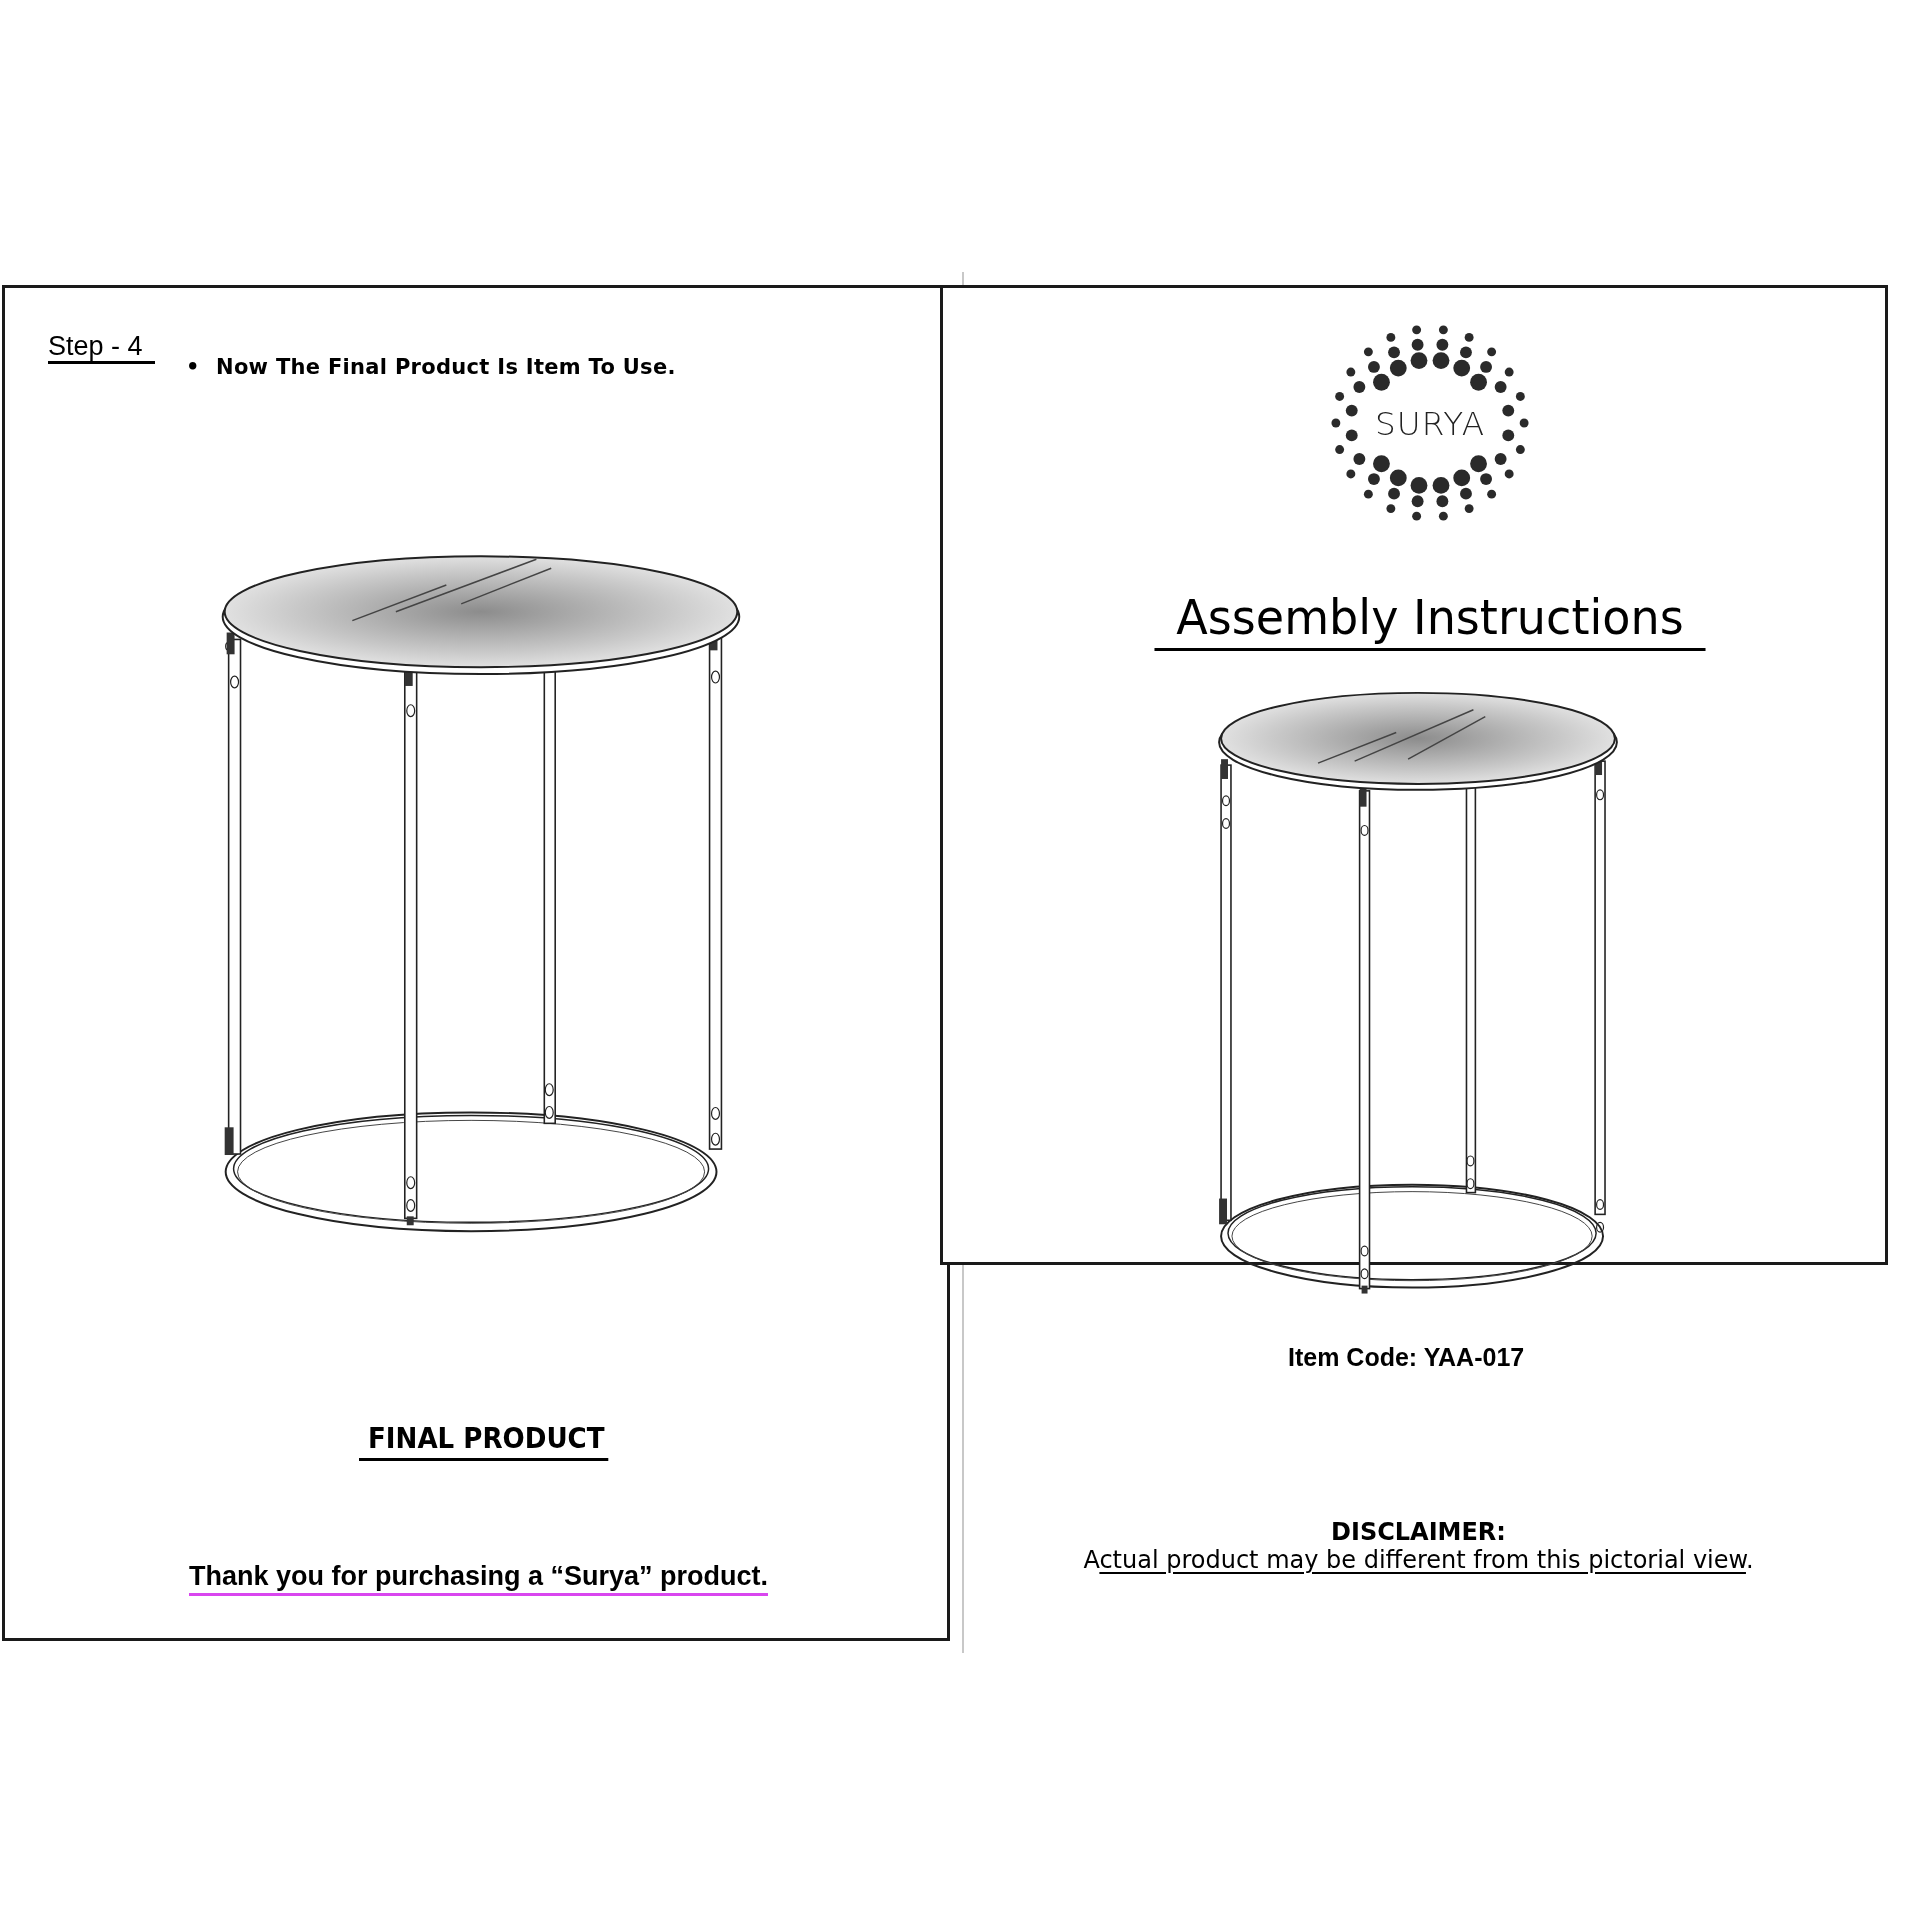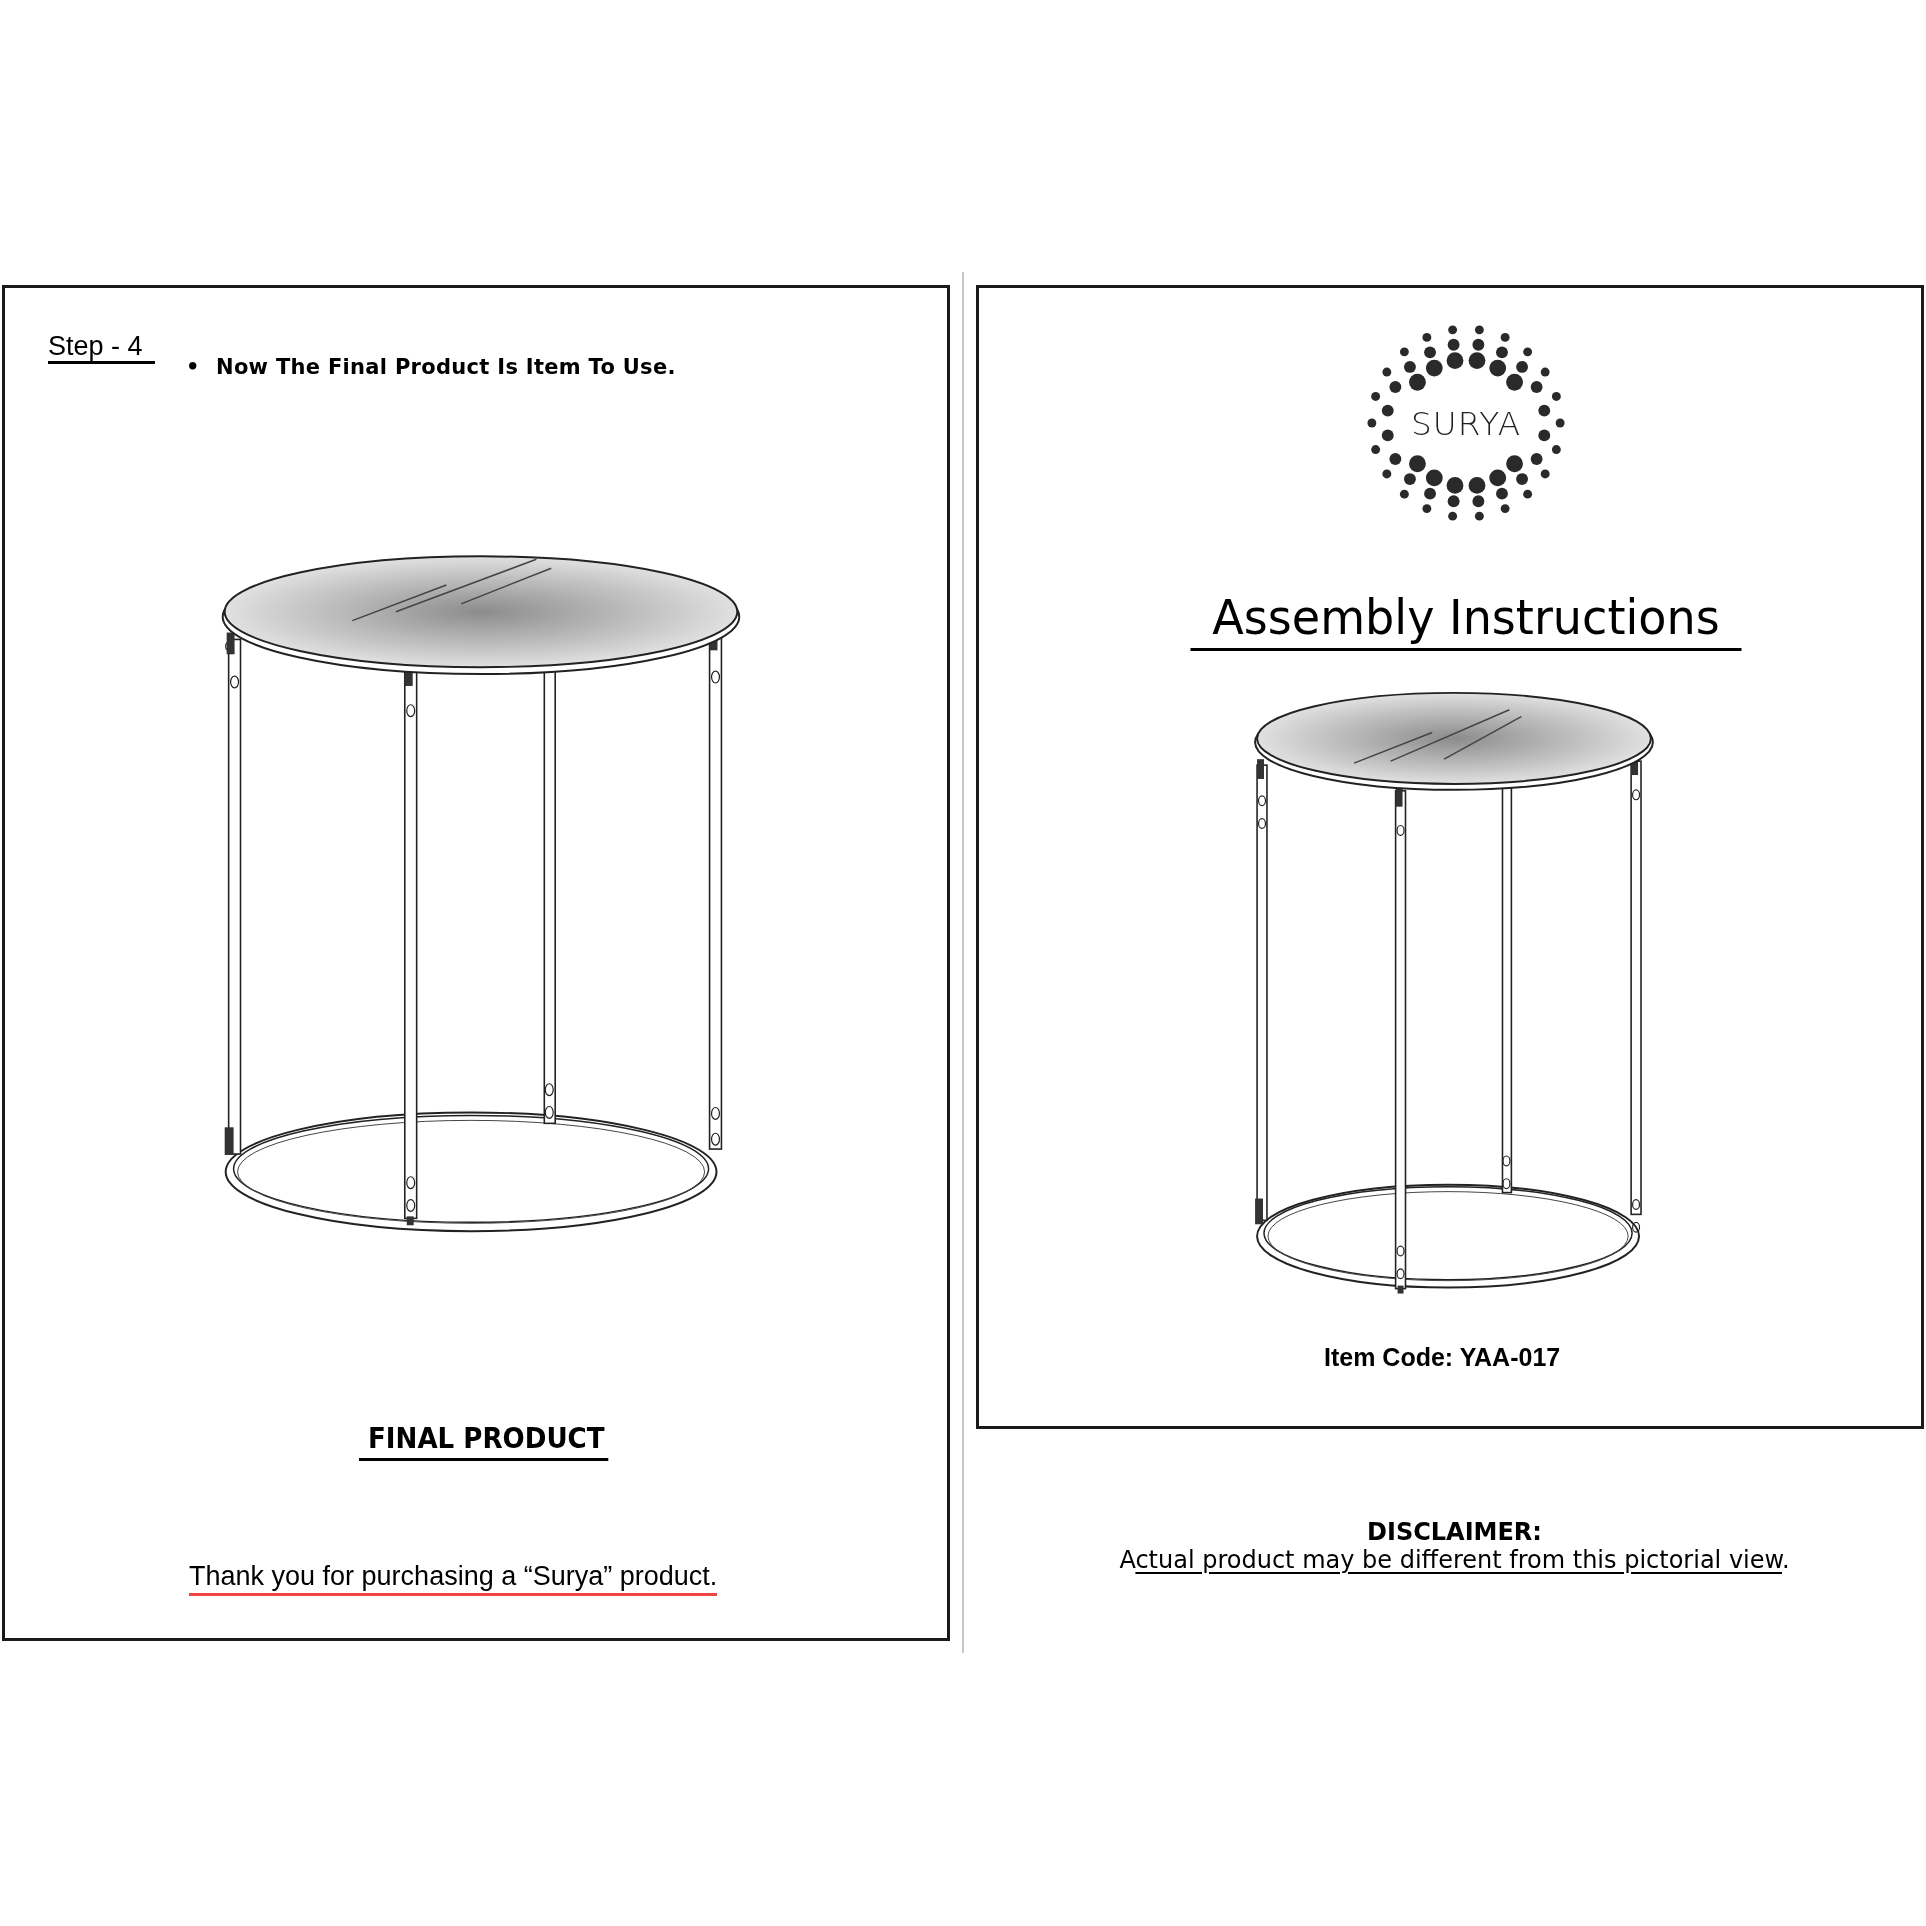--- a/index.html
+++ b/index.html
@@ -1,32 +1,32 @@
 <!DOCTYPE html>
 <html><head>
 <meta charset="utf-8">
 <style>
   html, body { margin:0; padding:0; background:#ffffff; }
   body { width:1927px; height:1927px; position:relative; overflow:hidden;
          font-family:"DejaVu Sans", sans-serif; color:#000; }
   .panel { position:absolute; border:3px solid #1a1a1a; box-sizing:border-box; background:#fff; }
   #left-panel { left:2px; top:285px; width:948px; height:1356px; }
-  #right-panel { left:976px; top:285px; width:948px; height:1144px; }
+  #right-panel { left:940px; top:285px; width:948px; height:980px; }
   #divider { position:absolute; left:962px; top:272px; width:2px; height:1381px; background:#c8c8c8; }
   .abs { position:absolute; }
   .step-label { left:43px; top:43px; font-family:"Liberation Sans", sans-serif; font-size:27px;
                 border-bottom:3px solid #000; width:107px; line-height:30px; }
   .bullet-line { left:181px; top:67px; font-family:"DejaVu Sans", sans-serif; font-weight:bold;
                  font-size:21px; letter-spacing:0.3px; white-space:nowrap; }
   .bullet-line .dot { display:inline-block; width:30px; }
   .final-title { left:354px; top:1133px; font-family:"DejaVu Sans", sans-serif; font-size:29px;
                  font-weight:bold; border-bottom:3px solid #000; padding:0 4px 3px 10px; line-height:34px;
                  transform:scaleX(0.9); transform-origin:left; white-space:nowrap; }
-  .thanks { left:184px; top:1273px; font-family:"Liberation Sans", sans-serif; font-weight:normal;
-            font-size:27px; border-bottom:3px solid #ef4444; padding-bottom:1px; line-height:31px; white-space:nowrap; }
+  .thanks { left:184px; top:1273px; font-family:"Liberation Sans", sans-serif; font-weight:bold;
+            font-size:27px; border-bottom:3px solid #d946ef; padding-bottom:1px; line-height:31px; white-space:nowrap; }
   .assembly-title { left:200px; top:301px; width:574px; text-align:center; font-family:"DejaVu Sans", sans-serif;
                     font-size:48px; border-bottom:3px solid #000; line-height:57px; padding-bottom:2px;
                     transform:scaleX(0.96); }
   .item-code { left:345px; top:1055px; font-family:"Liberation Sans", sans-serif; font-weight:bold; font-size:25px; white-space:nowrap; }
   .disclaimer { left:119px; top:1230px; width:713px; text-align:center; font-family:"DejaVu Sans", sans-serif;
                 font-size:24px; line-height:28px; }
   .disclaimer .head { font-weight:bold; }
   .disclaimer .u { text-decoration:underline; text-underline-offset:4px; text-decoration-thickness:2px; }
   svg { position:absolute; overflow:visible; }
 </style>

